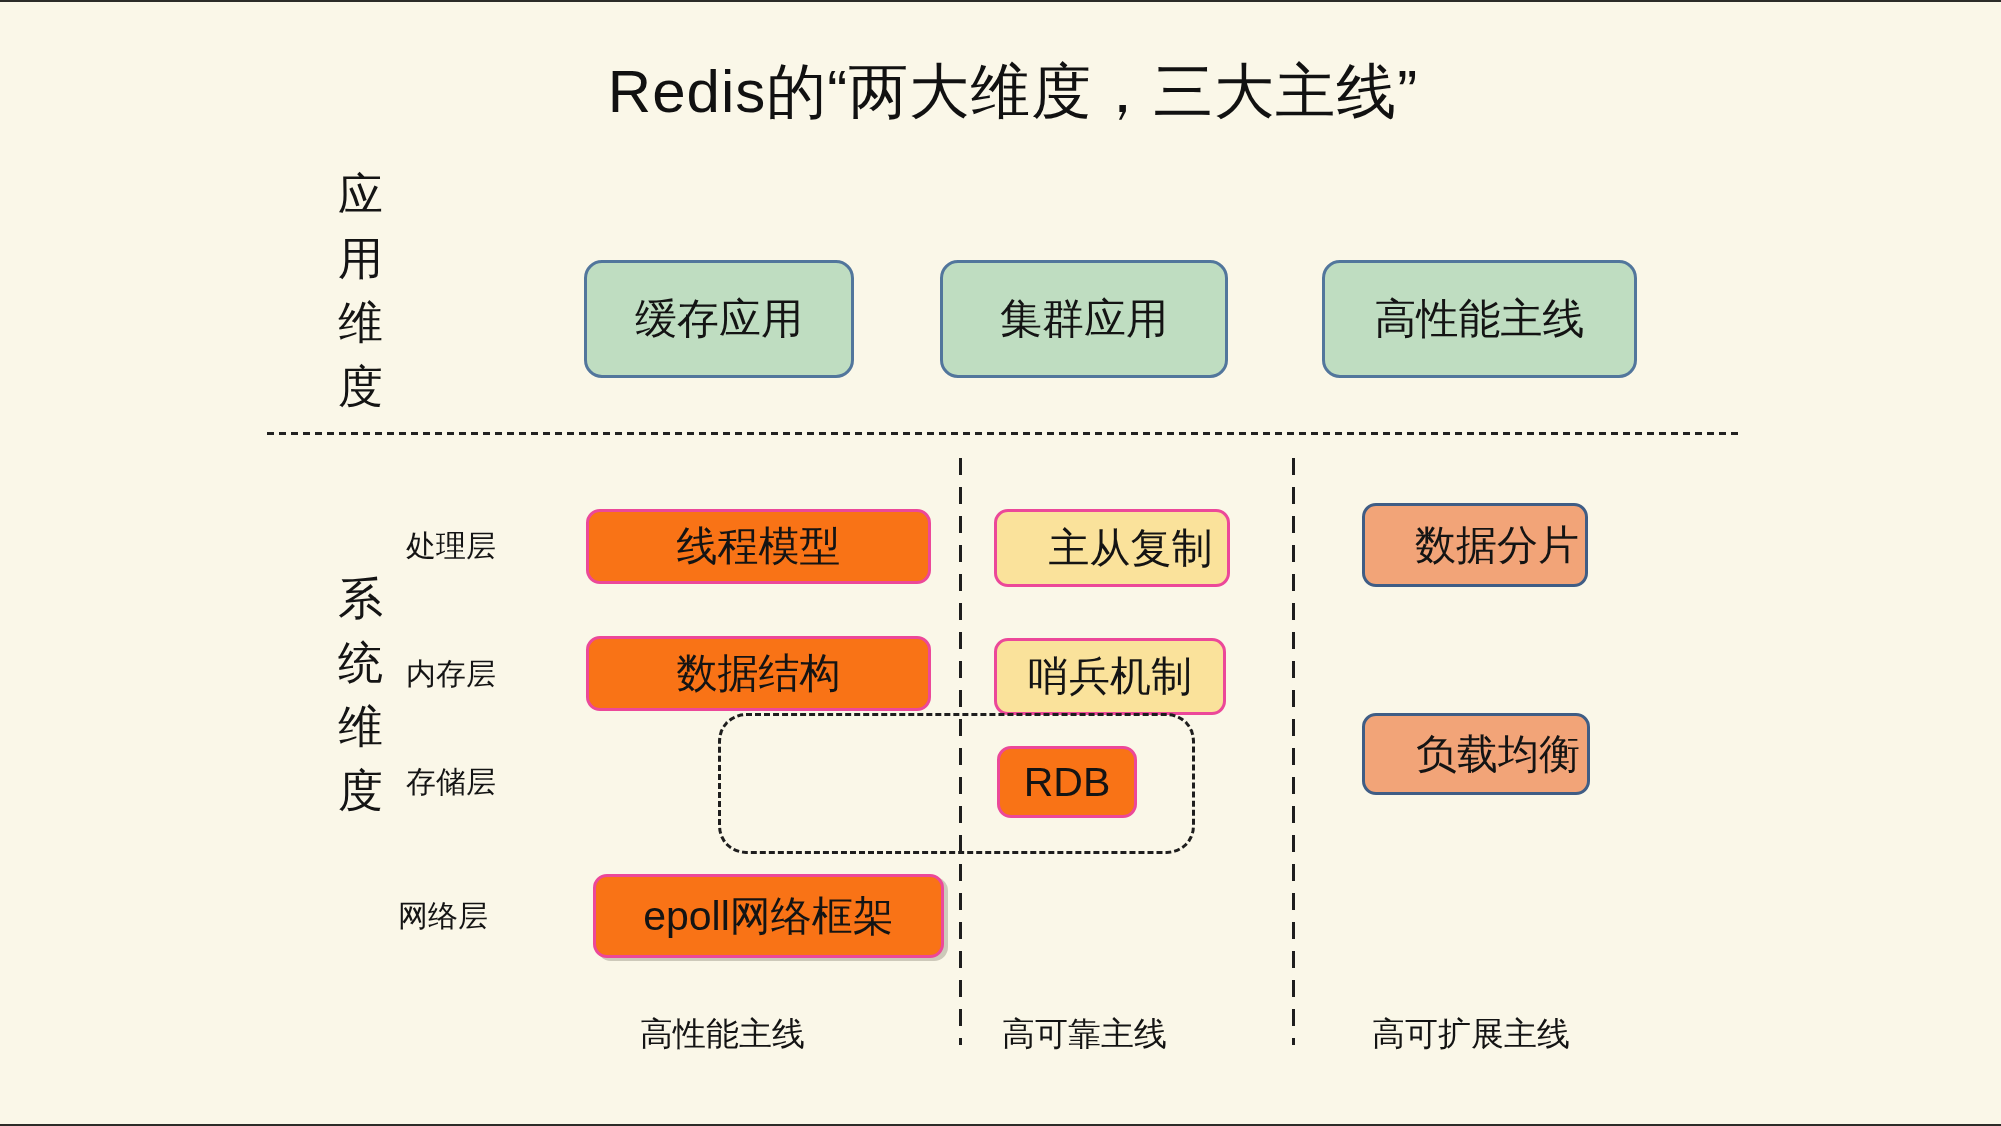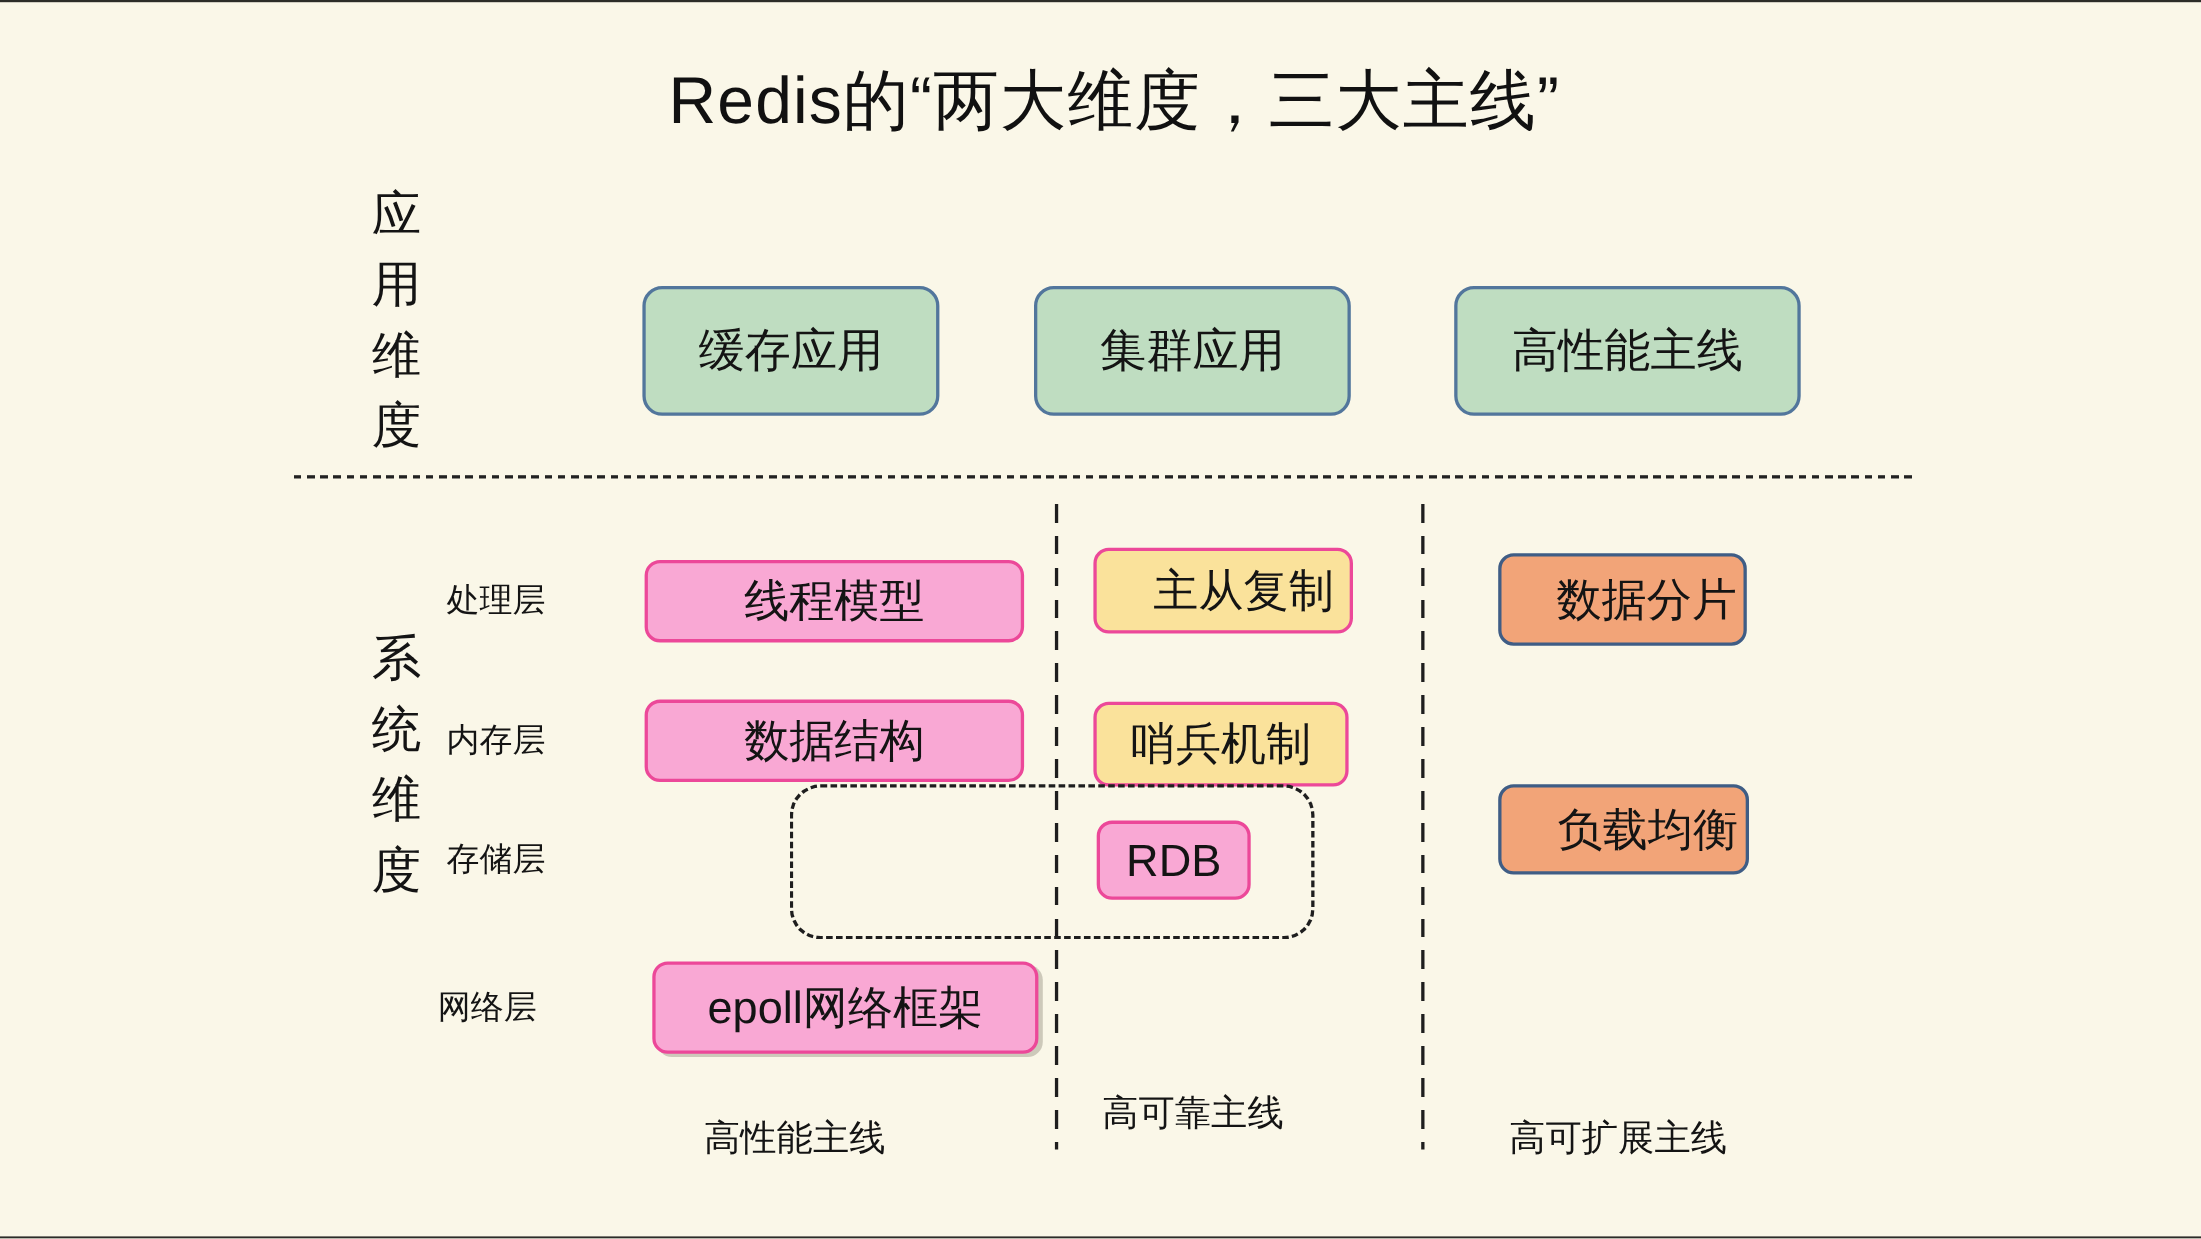--- a/index.html
+++ b/index.html
@@ -71,21 +71,21 @@
     align-items: center;
     justify-content: center;
     box-sizing: border-box;
     border: 3px solid #ec4899;
     border-radius: 14px;
     font-size: 41px;
     white-space: nowrap;
     color: #141414;
   }
   .green  { background: #BFDDC1; border-radius: 18px; border-color: #52769C; font-size: 42px; }
-  .tan    { background: #f9a8d4; }
+  .tan    { background: #f97316; }
   .yellow { background: #FAE29B; }
   .orange { background: #F2A478; border-color: #3F5D85; padding-left: 44px; }
   .shadowed { box-shadow: 4px 3px 0 rgba(120,115,100,0.35); }
 
   
   .h-dotted {
     position: absolute;
     height: 3px;
     background: repeating-linear-gradient(to right, #222 0 7px, transparent 7px 12px);
   }
@@ -113,33 +113,33 @@
   .vline1    { left: 959px;  top: 458px; height: 587px; }
   .vline2    { left: 1292px; top: 458px; height: 587px; }
 
   .l-process { left: 406px; top: 525px; }
   .l-memory  { left: 406px; top: 653px; }
   .l-storage { left: 406px; top: 761px; }
   .l-network { left: 398px; top: 895px; }
 
   .b-thread   { left: 586px;  top: 509px; width: 345px; height: 75px; }
   .b-dstruct  { left: 586px;  top: 636px; width: 345px; height: 75px; }
-  .b-msrepl   { left: 994px;  top: 498px; width: 236px; height: 78px; padding-left: 37px; }
+  .b-msrepl   { left: 994px;  top: 509px; width: 236px; height: 78px; padding-left: 37px; }
   .b-sentinel { left: 994px;  top: 638px; width: 232px; height: 77px; }
   .b-shard    { left: 1362px; top: 503px; width: 226px; height: 84px; }
   .b-loadbal  { left: 1362px; top: 713px; width: 228px; height: 82px; }
 
   .g-persist  { left: 718px; top: 713px; width: 477px; height: 141px; }
   .b-aof      { left: 775px; top: 746px; width: 157px; height: 72px; }
   .b-rdb      { left: 997px; top: 746px; width: 140px; height: 72px; }
 
   .b-epoll    { left: 593px; top: 874px; width: 351px; height: 84px; }
 
   .m-perf  { left: 640px;  top: 1010px; }
-  .m-rely  { left: 1002px; top: 988px; }
+  .m-rely  { left: 1002px; top: 1010px; font-family: Liberation Serif, serif; }
   .m-scale { left: 1372px; top: 1010px; }
 </style>
 </head>
 <body>
 
 <div class="canvas">
 
   <div class="edge-line edge-top"></div>
   <div class="edge-line edge-bottom"></div>
 

